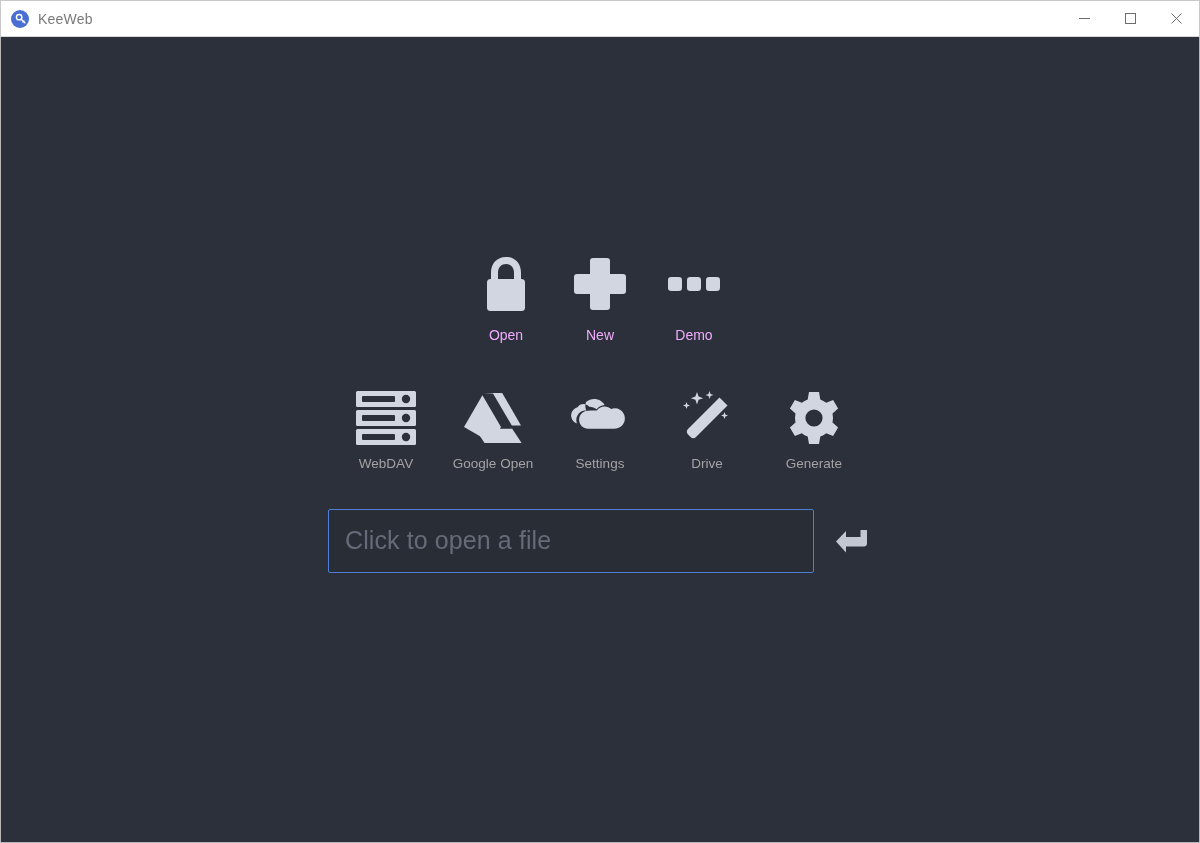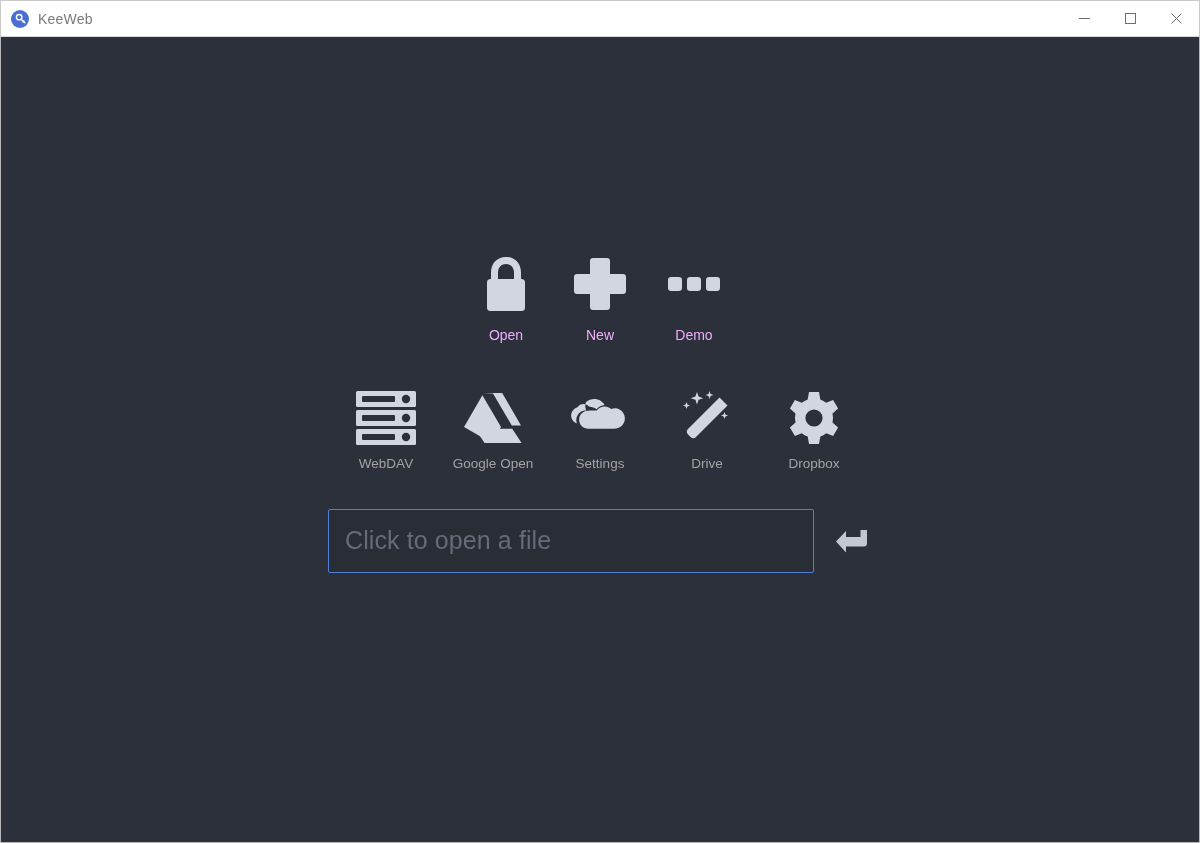--- a/index.html
+++ b/index.html
@@ -331,21 +331,21 @@
         </div>
 
 
         <div class="sact">
           <span class="glyph">
             <svg width="54" height="54" viewBox="0 0 54 54" fill="#d2d6e0" aria-hidden="true">
               <path d="M22 1 H32 L33.3 8.4 A19.6 19.6 0 0 1 39.2 11.8 L46.1 8.9 L51.1 17.6 L45.5 22.5 A19.8 19.8 0 0 1 45.5 31.5 L51.1 36.4 L46.1 45.1 L39.2 42.2 A19.6 19.6 0 0 1 33.3 45.6 L32 53 H22 L20.7 45.6 A19.6 19.6 0 0 1 14.8 42.2 L7.9 45.1 L2.9 36.4 L8.5 31.5 A19.8 19.8 0 0 1 8.5 22.5 L2.9 17.6 L7.9 8.9 L14.8 11.8 A19.6 19.6 0 0 1 20.7 8.4 Z"></path>
               <circle cx="27" cy="27" r="8.6" fill="#2c303a"></circle>
             </svg>
           </span>
-          <span class="cap">Dropbox</span>
+          <span class="cap">Generate</span>
         </div>
 
       </div>
 
       <div class="file-row">
         <div class="file-input">
           <span class="ph">Click to open a file</span>
         </div>
         <div class="enter-btn">
           <span>

